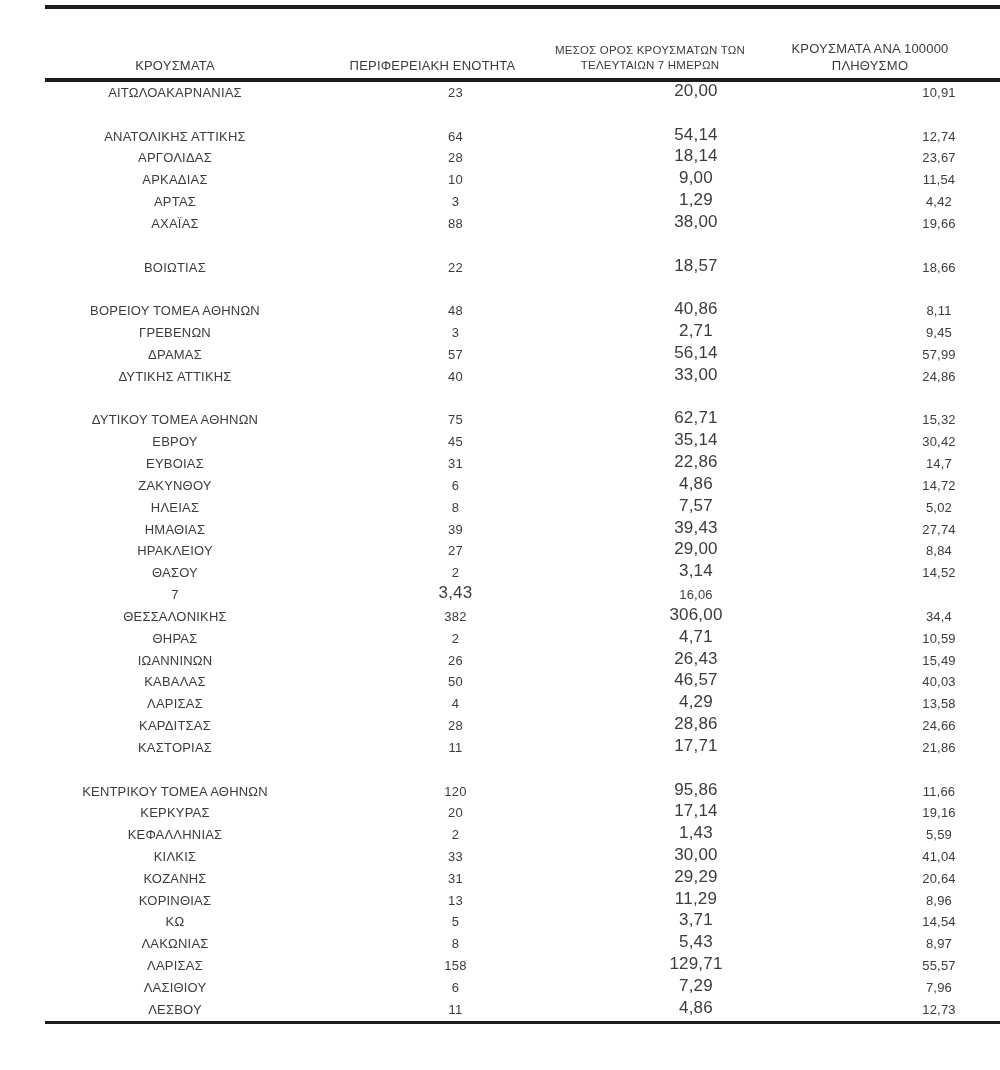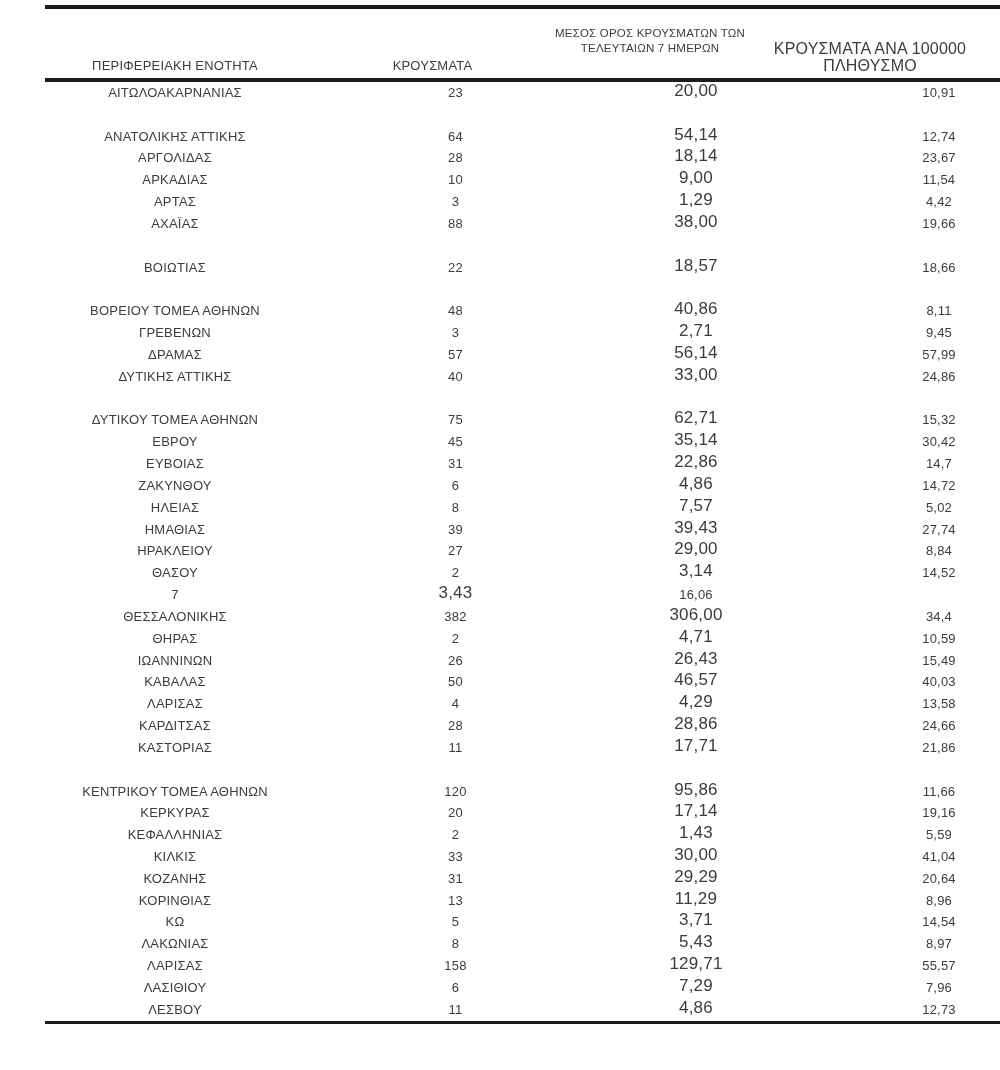--- a/index.html
+++ b/index.html
@@ -36,24 +36,24 @@
     padding-bottom: 4px;
     letter-spacing: 0.2px;
     white-space: nowrap;
   }
   .th.c3 {
     font-size: 11.5px;
     line-height: 15px;
     width: 240px;
     justify-self: center;
     white-space: normal;
-    padding-bottom: 22px;
+    padding-bottom: 5px;
   }
   .th.c4 {
-    font-size: 16px;
+    font-size: 13px;
     line-height: 17px;
     width: 200px;
     justify-self: center;
     white-space: normal;
   }
 
   .row {
     display: grid;
     grid-template-columns: 260px 255px 180px 260px;
     height: 21.84px;
@@ -73,22 +73,22 @@
     top: -2px;
   }
 </style>
 </head>
 <body>
 
 <div class="page">
   <div class="sheet">
     <div class="rule rule-top"></div>
     <div class="thead">
+      <div class="th c2">ΚΡΟΥΣΜΑΤΑ</div>
       <div class="th c1">ΠΕΡΙΦΕΡΕΙΑΚΗ ΕΝΟΤΗΤΑ</div>
-      <div class="th c2">ΚΡΟΥΣΜΑΤΑ</div>
       <div class="th c3">ΜΕΣΟΣ ΟΡΟΣ ΚΡΟΥΣΜΑΤΩΝ ΤΩΝ ΤΕΛΕΥΤΑΙΩΝ 7 ΗΜΕΡΩΝ</div>
       <div class="th c4">ΚΡΟΥΣΜΑΤΑ ΑΝΑ 100000 ΠΛΗΘΥΣΜΟ</div>
     </div>
     <div class="rule rule-head"></div>
     <div class="tbody" id="tbody">
         <div class="row">
           <div class="cell c1">ΑΙΤΩΛΟΑΚΑΡΝΑΝΙΑΣ</div>
           <div class="cell c2">23</div>
           <div class="cell c3">20,00</div>
           <div class="cell c4">10,91</div>

